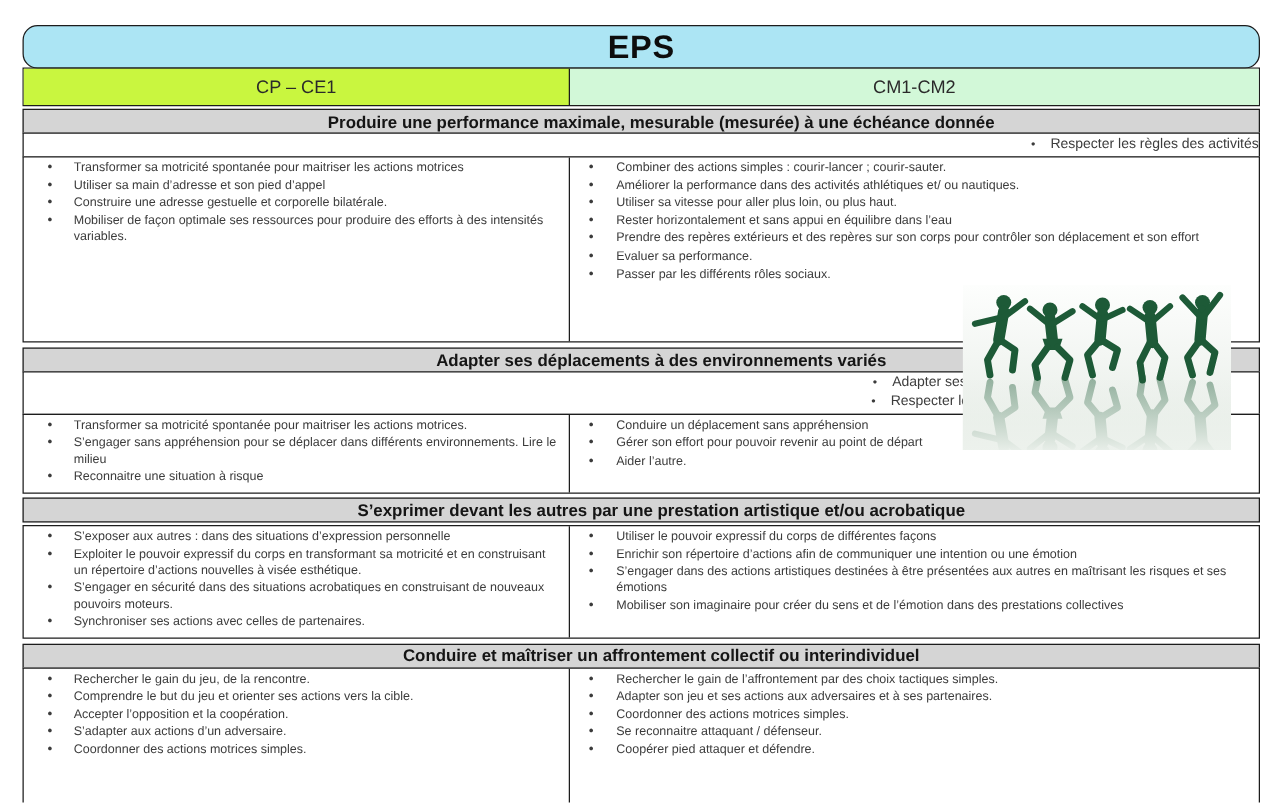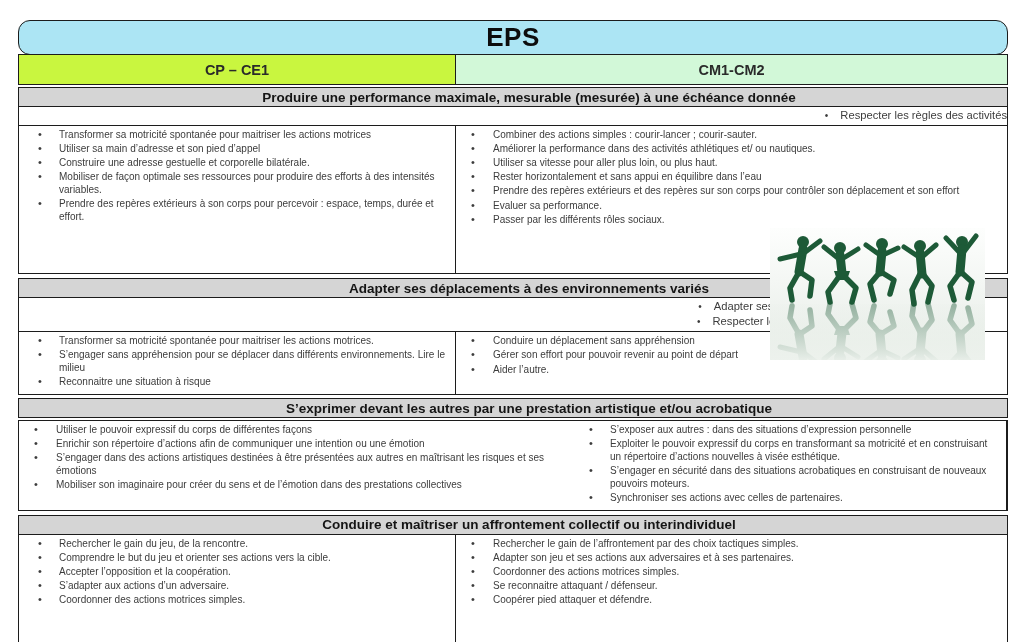--- a/index.html
+++ b/index.html
@@ -16,21 +16,21 @@
     position:relative; border:1px solid #1c1c1c; margin-top:-1px; background:#fff;
   }
   .band.title-row {
     margin-top:0; height:35px; background:var(--title-bg);
     display:flex; align-items:center; justify-content:center;
     font-size:26px; font-weight:bold; color:#0d0d0d; letter-spacing:.5px;border-radius:12px;
   }
   .cols-row { height:31px; display:flex; background:transparent; }
   .col-h {
     display:flex; align-items:center; justify-content:center;
-    font-weight:bold; font-size:14.5px; color:#2a2a2a; height:100%;
+    font-weight:normal; font-size:14.5px; color:#2a2a2a; height:100%;
   }
   .col-h.left  { width:437px; background:var(--cp-bg); border-right:1px solid #1c1c1c; }
   .col-h.right { flex:1; background:var(--cm-bg); }
   .bar {
     height:20px; background:var(--bar-bg);
     display:flex; align-items:center; justify-content:center;
     font-weight:bold; font-size:13.5px; color:#151515; white-space:nowrap;padding-left:32px;
   }
   .mt2 { margin-top:2px; } .mt3 { margin-top:3px; } .mt4 { margin-top:4px; }
   .shared { padding:1px 0 2px 0; }
@@ -78,21 +78,20 @@
       <div class="band shared">
         <div class="shared-item"><span class="blt">•</span><span>Respecter les règles des activités</span></div>
       </div>
       <div class="band content s0">
         <div class="cell left">
           <ul class="obj">
             <li>Transformer sa motricité spontanée pour maitriser les actions motrices</li>
             <li>Utiliser sa main d’adresse et son pied d’appel</li>
             <li>Construire une adresse gestuelle et corporelle bilatérale.</li>
             <li>Mobiliser de façon optimale ses ressources pour produire des efforts à des intensités variables.</li>
-            <li>Prendre des repères extérieurs à son corps pour percevoir : espace, temps, durée et effort.</li>
           </ul>
         </div>
         <div class="cell right">
           <ul class="obj">
             <li>Combiner des actions simples : courir-lancer ; courir-sauter.</li>
             <li>Améliorer la performance dans des activités athlétiques et/ ou nautiques.</li>
             <li>Utiliser sa vitesse pour aller plus loin, ou plus haut.</li>
             <li>Rester horizontalement et sans appui en équilibre dans l’eau</li>
             <li>Prendre des repères extérieurs et des repères sur son corps pour contrôler son déplacement et son effort</li>
             <li>Evaluer sa performance.</li>
@@ -116,34 +115,34 @@
         <div class="cell right">
           <ul class="obj">
             <li>Conduire un déplacement sans appréhension</li>
             <li>Gérer son effort pour pouvoir revenir au point de départ</li>
             <li>Aider l’autre.</li>
           </ul>
         </div>
       </div>
       <div class="band bar mt3">S’exprimer devant les autres par une prestation artistique et/ou acrobatique</div>
       <div class="band content s2">
+        <div class="cell left">
+          <ul class="obj">
+            <li>S’exposer aux autres : dans des situations d’expression personnelle</li>
+            <li>Exploiter le pouvoir expressif du corps en transformant sa motricité et en construisant un répertoire d’actions nouvelles à visée esthétique.</li>
+            <li>S’engager en sécurité dans des situations acrobatiques en construisant de nouveaux pouvoirs moteurs.</li>
+            <li>Synchroniser ses actions avec celles de partenaires.</li>
+          </ul>
+        </div>
         <div class="cell right">
           <ul class="obj">
             <li>Utiliser le pouvoir expressif du corps de différentes façons</li>
             <li>Enrichir son répertoire d’actions afin de communiquer une intention ou une émotion</li>
             <li>S’engager dans des actions artistiques destinées à être présentées aux autres en maîtrisant les risques et ses émotions</li>
             <li>Mobiliser son imaginaire pour créer du sens et de l’émotion dans des prestations collectives</li>
-          </ul>
-        </div>
-        <div class="cell left">
-          <ul class="obj">
-            <li>S’exposer aux autres : dans des situations d’expression personnelle</li>
-            <li>Exploiter le pouvoir expressif du corps en transformant sa motricité et en construisant un répertoire d’actions nouvelles à visée esthétique.</li>
-            <li>S’engager en sécurité dans des situations acrobatiques en construisant de nouveaux pouvoirs moteurs.</li>
-            <li>Synchroniser ses actions avec celles de partenaires.</li>
           </ul>
         </div>
       </div>
       <div class="band bar mt4">Conduire et maîtriser un affrontement collectif ou interindividuel</div>
       <div class="band content s3">
         <div class="cell left">
           <ul class="obj">
             <li>Rechercher le gain du jeu, de la rencontre.</li>
             <li>Comprendre le but du jeu et orienter ses actions vers la cible.</li>
             <li>Accepter l’opposition et la coopération.</li>

